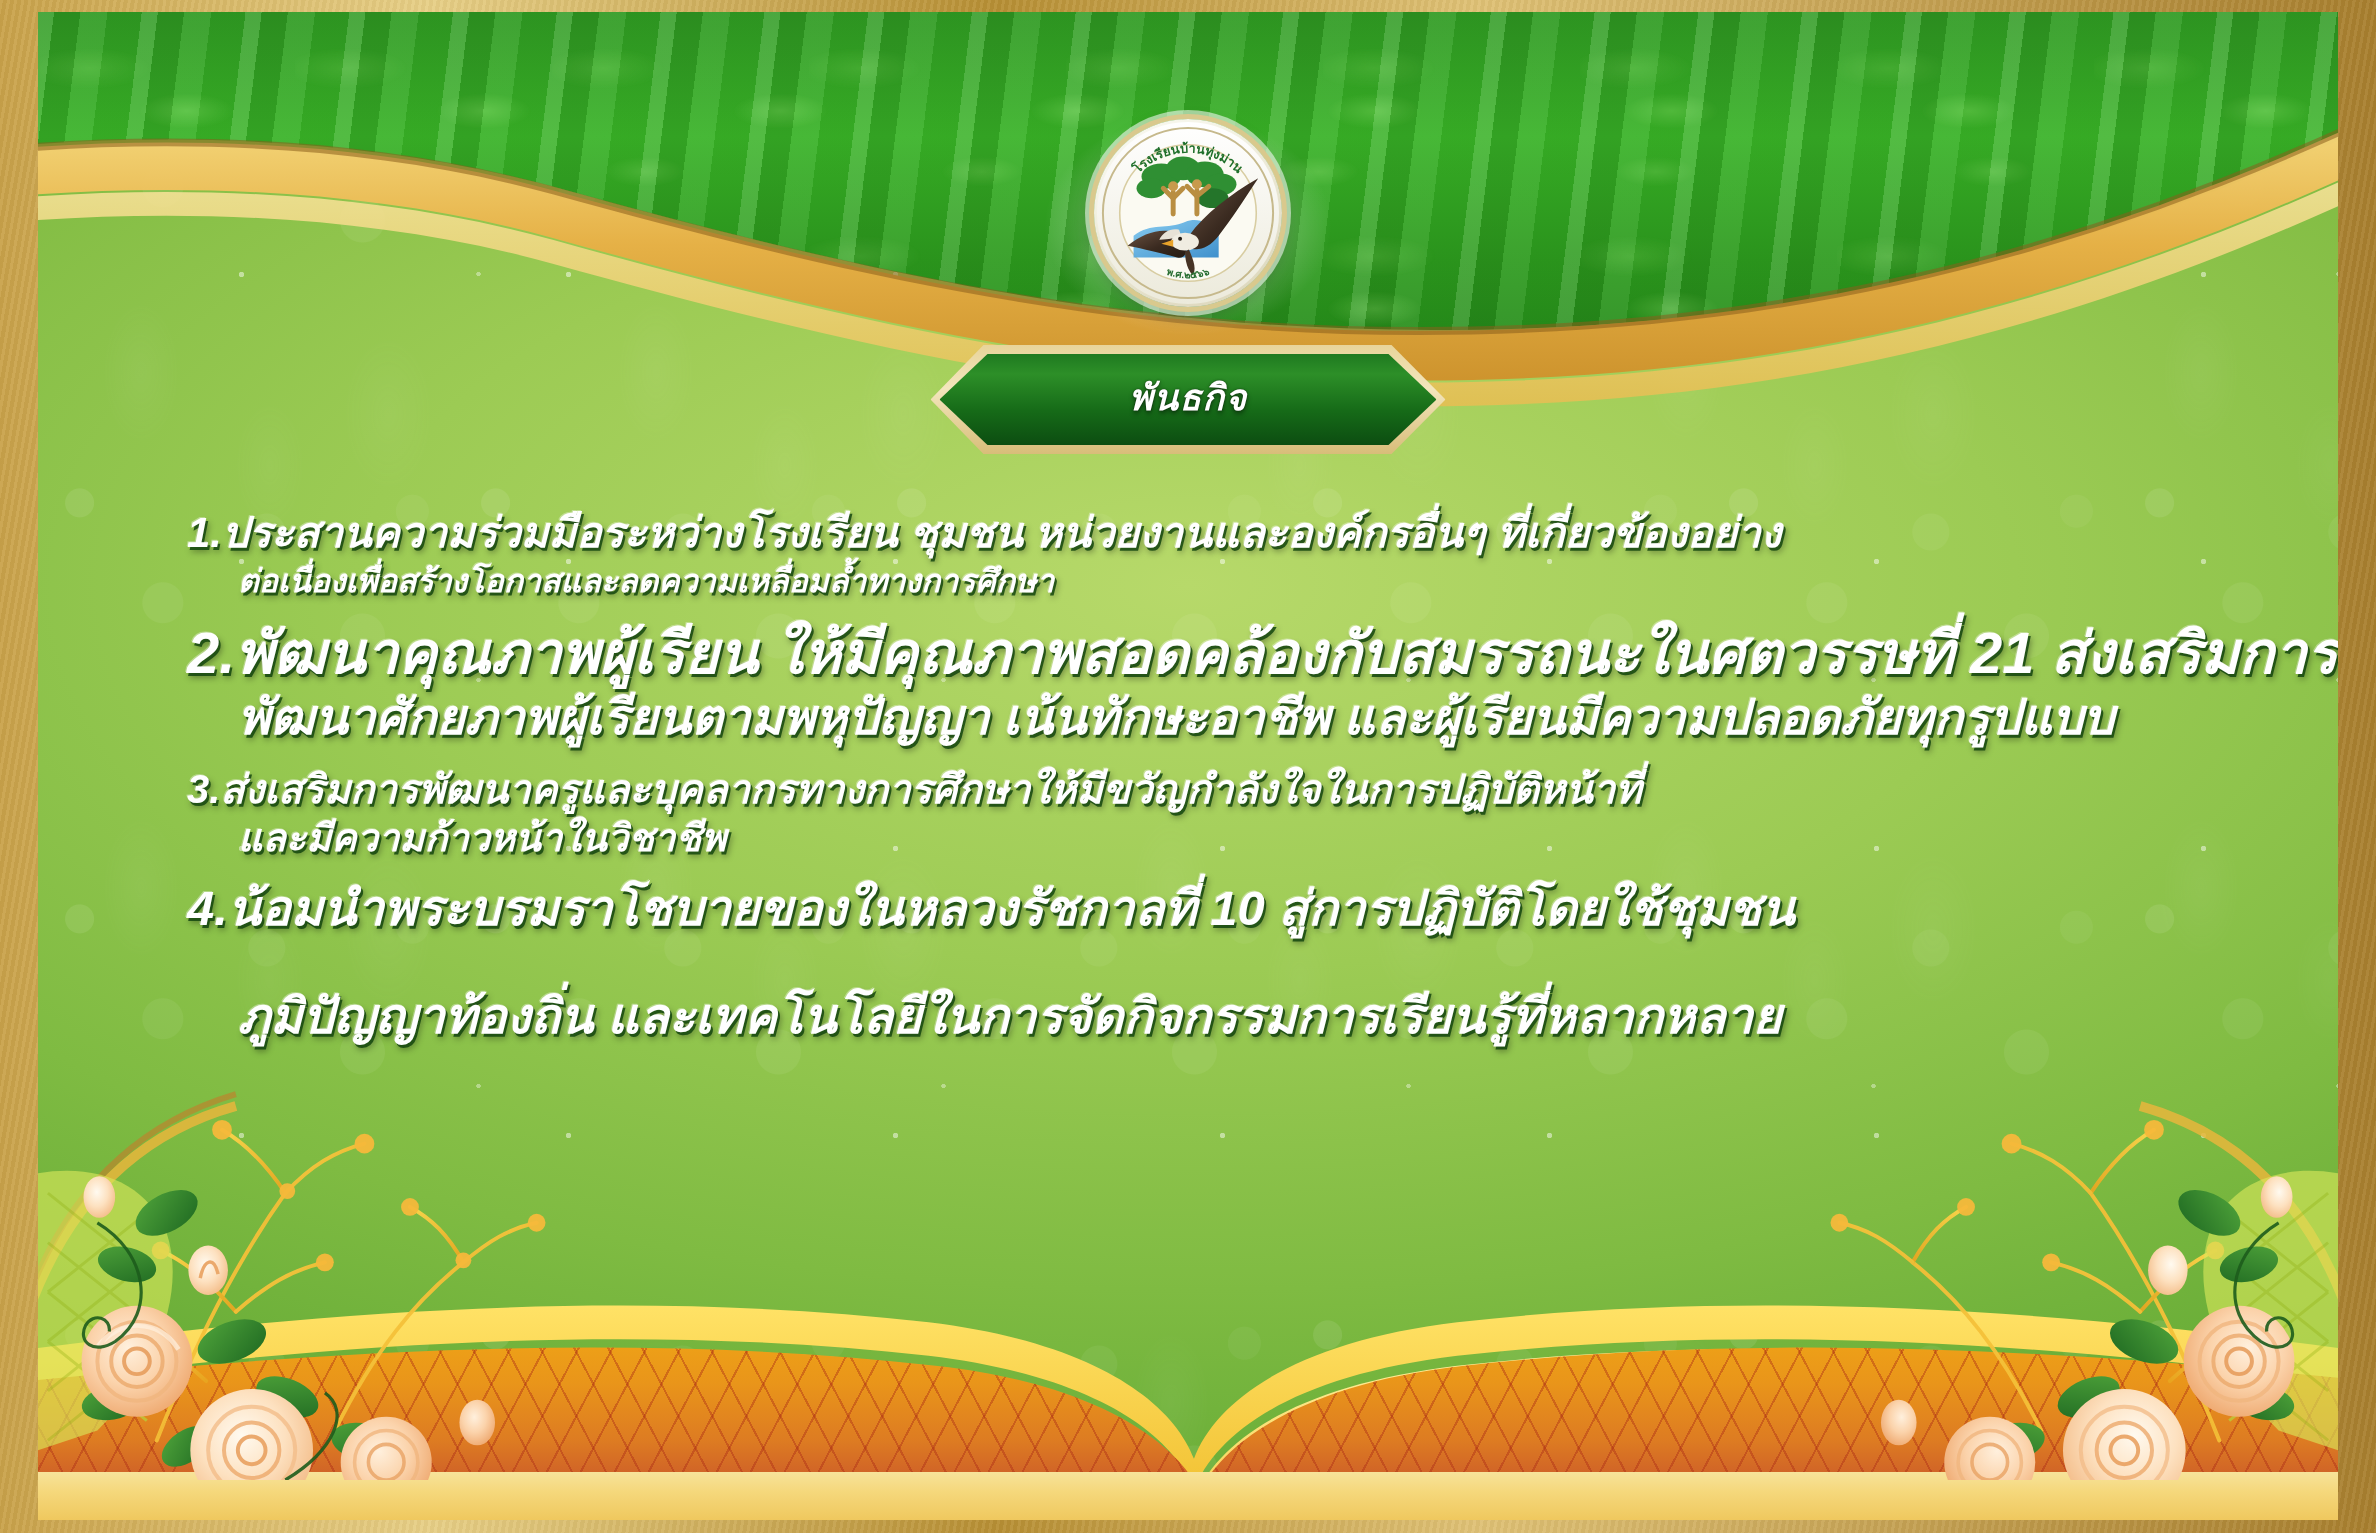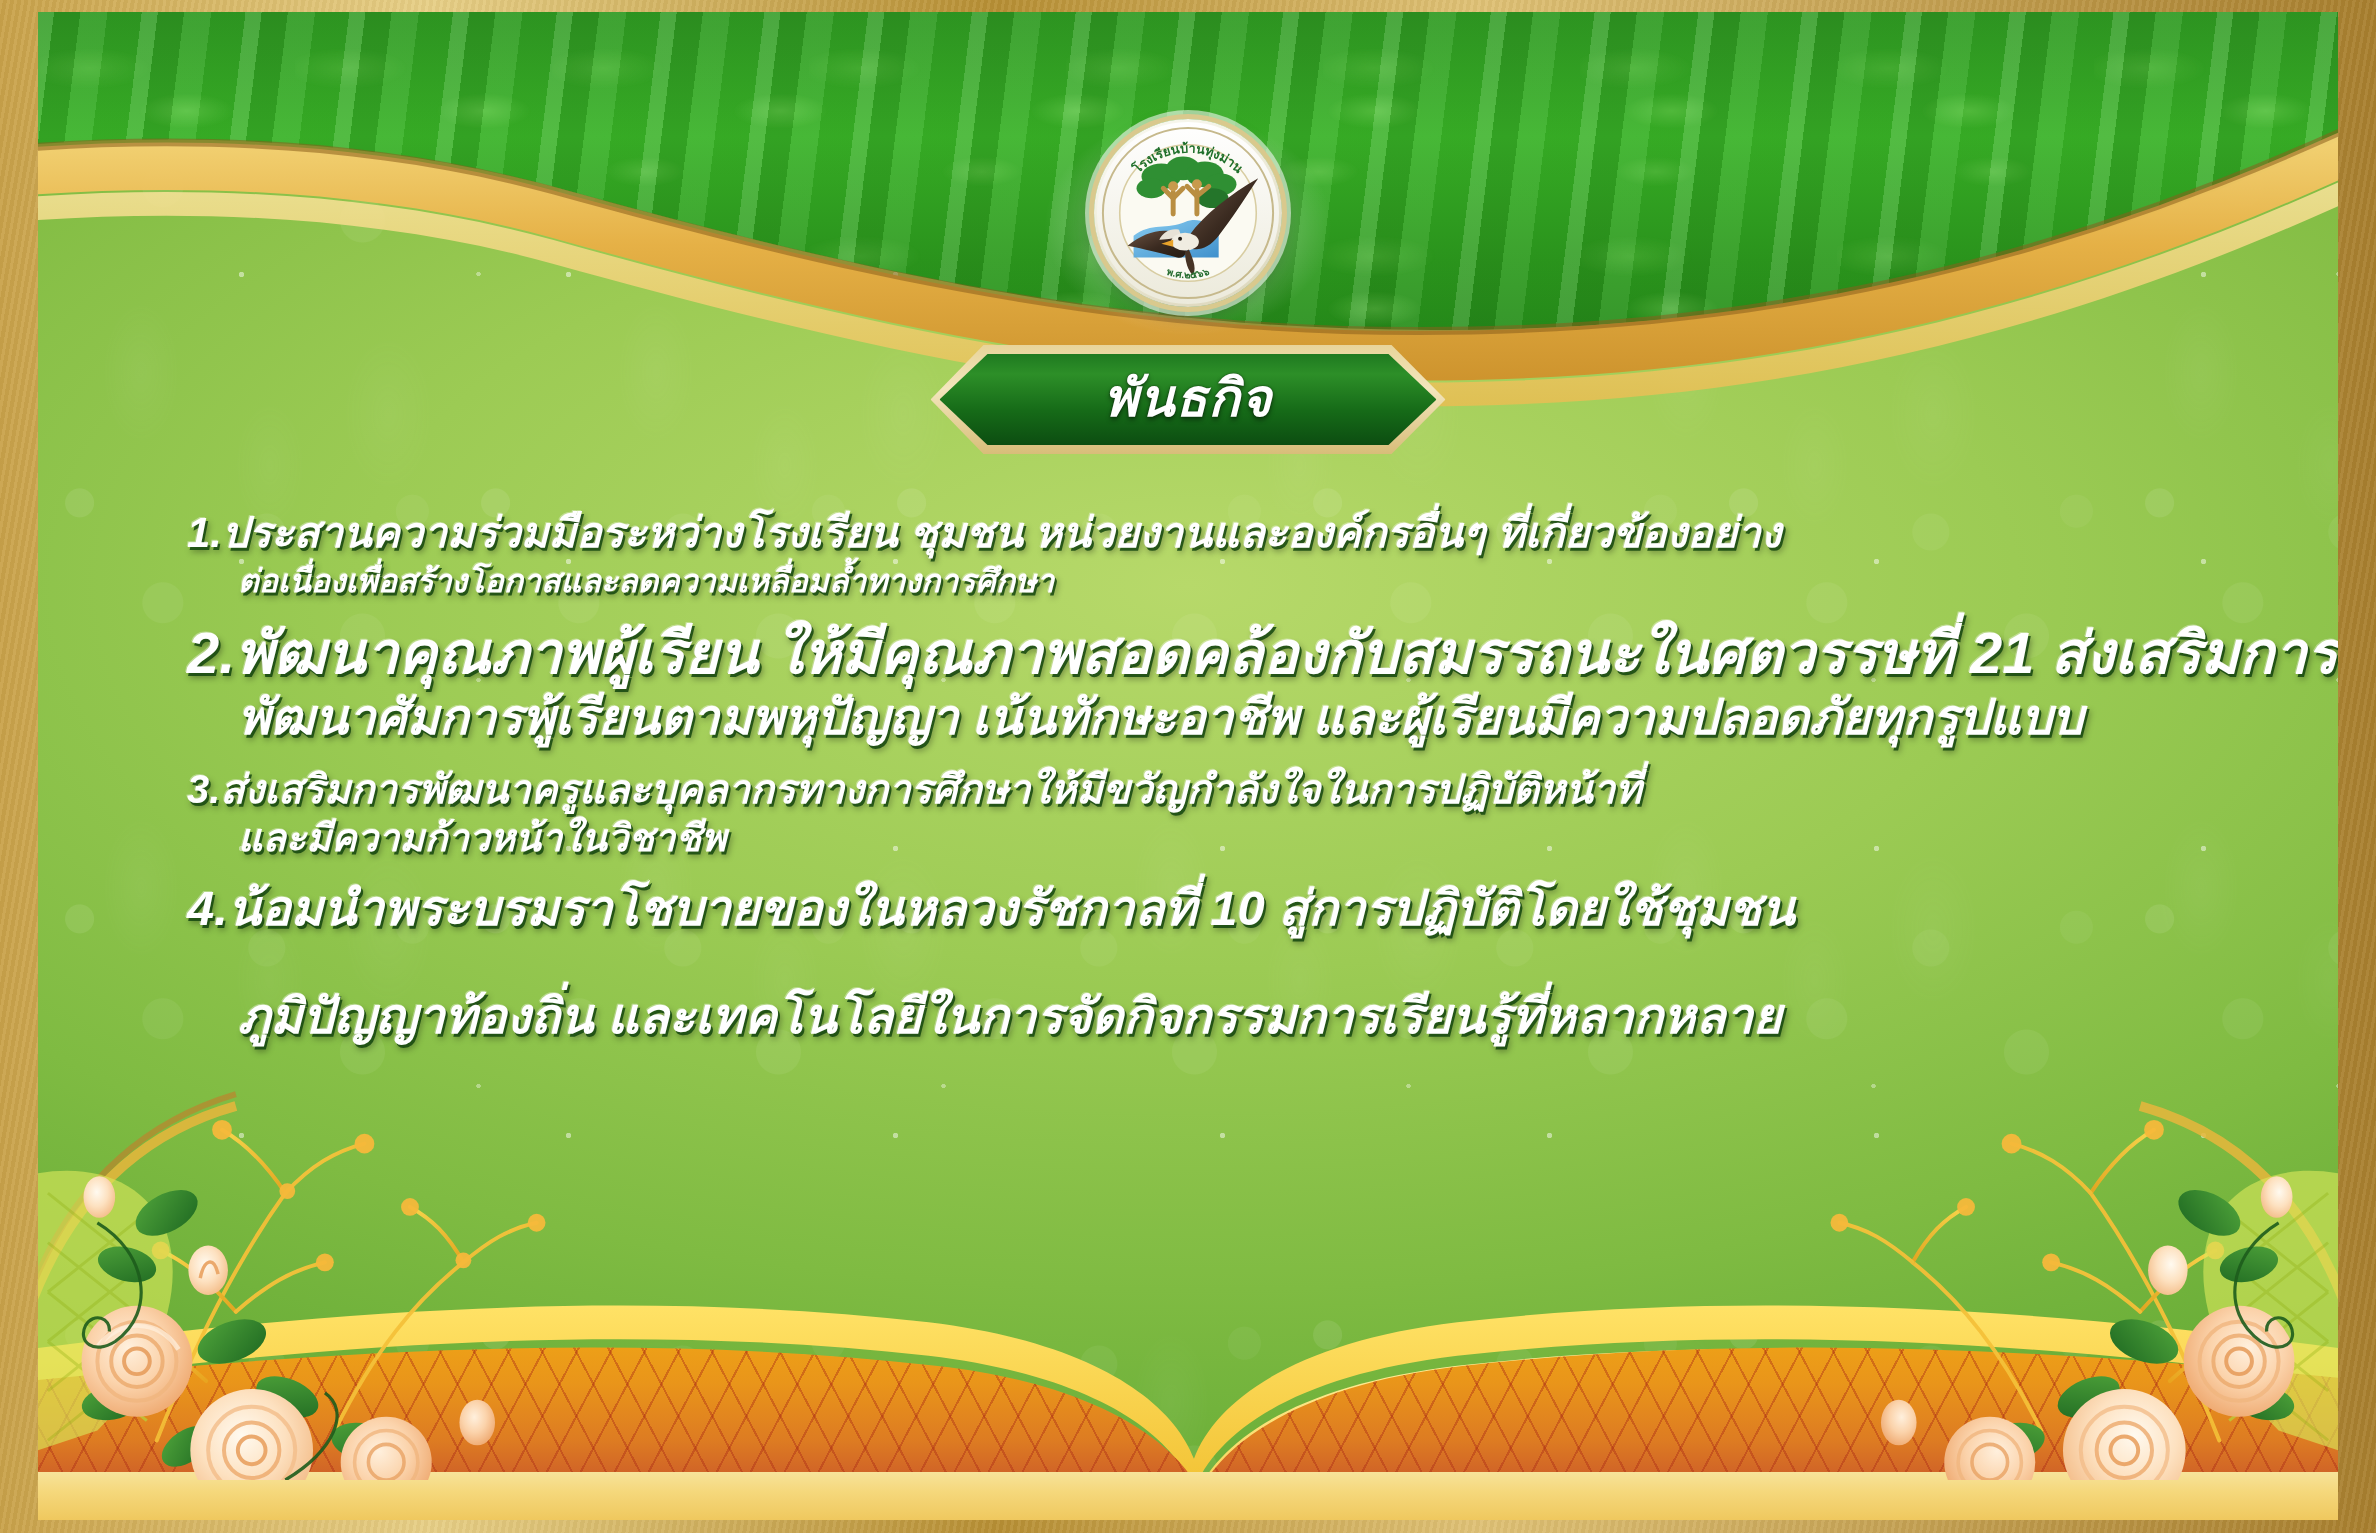--- a/index.html
+++ b/index.html
@@ -119,21 +119,21 @@
     background:linear-gradient(180deg,#e8d49a 0%,#f3e6bd 40%,#d8bd79 100%);
   }
   .banner-inner{
     position:absolute;left:9px;top:9px;right:9px;bottom:9px;
     -webkit-clip-path:polygon(0 50%,48px 0,{0} 0,100% 50%,{0} 100%,48px 100%);
     clip-path:polygon(0 50%,48px 0,calc(100% - 48px) 0,100% 50%,calc(100% - 48px) 100%,48px 100%);
     background:linear-gradient(180deg,#1f7a20 0%,#2d8f28 22%,#166b18 62%,#0c4d11 100%);
     display:flex;align-items:center;justify-content:center;
   }
   .banner-title{
-    color:#fff;font-size:52px;font-weight:bold;font-style:italic;
+    color:#fff;font-size:36px;font-weight:bold;font-style:italic;
     letter-spacing:1px;line-height:1;
     text-shadow:0 3px 5px rgba(0,0,0,.45),0 0 2px rgba(0,0,0,.6);
     padding-bottom:4px;
   }
   
   .emblem{
     position:absolute;left:50%;top:107px;transform:translateX(-50%);
     width:188px;height:188px;border-radius:50%;
     background:radial-gradient(circle at 40% 30%,#ffffff 0%,#f3f2e4 45%,#ded9bf 78%,#c9c09a 100%);
     box-shadow:0 0 0 5px #d9c98d,0 0 0 9px rgba(255,255,255,.55),0 6px 18px rgba(0,0,0,.35);
@@ -276,21 +276,21 @@
 
     <div class="content">
 
       <div class="m-item">
         <div class="m-line" style="font-size: 42px;">1.ประสานความร่วมมือระหว่างโรงเรียน ชุมชน หน่วยงานและองค์กรอื่นๆ ที่เกี่ยวข้องอย่าง</div>
         <div class="m-line indent" style="font-size: 32px;">ต่อเนื่องเพื่อสร้างโอกาสและลดความเหลื่อมล้ำทางการศึกษา</div>
       </div>
 
       <div class="m-item">
         <div class="m-line" style="font-size: 58px; font-style: italic;">2.พัฒนาคุณภาพผู้เรียน ให้มีคุณภาพสอดคล้องกับสมรรถนะในศตวรรษที่ 21 ส่งเสริมการ</div>
-        <div class="m-line indent" style="font-size: 49px;">พัฒนาศัมการพู้เรียนตามพหุปัญญา เน้นทักษะอาชีพ และผู้เรียนมีความปลอดภัยทุกรูปแบบ</div>
+        <div class="m-line indent" style="font-size: 49px;">พัฒนาศักยภาพผู้เรียนตามพหุปัญญา เน้นทักษะอาชีพ และผู้เรียนมีความปลอดภัยทุกรูปแบบ</div>
       </div>
 
       <div class="m-item">
         <div class="m-line" style="font-size: 40px;">3.ส่งเสริมการพัฒนาครูและบุคลากรทางการศึกษาให้มีขวัญกำลังใจในการปฏิบัติหน้าที่</div>
         <div class="m-line indent" style="font-size: 38px;">และมีความก้าวหน้าในวิชาชีพ</div>
       </div>
 
       <div class="m-item">
         <div class="m-line" style="font-size: 49px;">4.น้อมนำพระบรมราโชบายของในหลวงรัชกาลที่ 10 สู่การปฏิบัติโดยใช้ชุมชน</div>
         <div class="m-line indent" style="font-size: 49px; margin-top: 48px;">ภูมิปัญญาท้องถิ่น และเทคโนโลยีในการจัดกิจกรรมการเรียนรู้ที่หลากหลาย</div>

